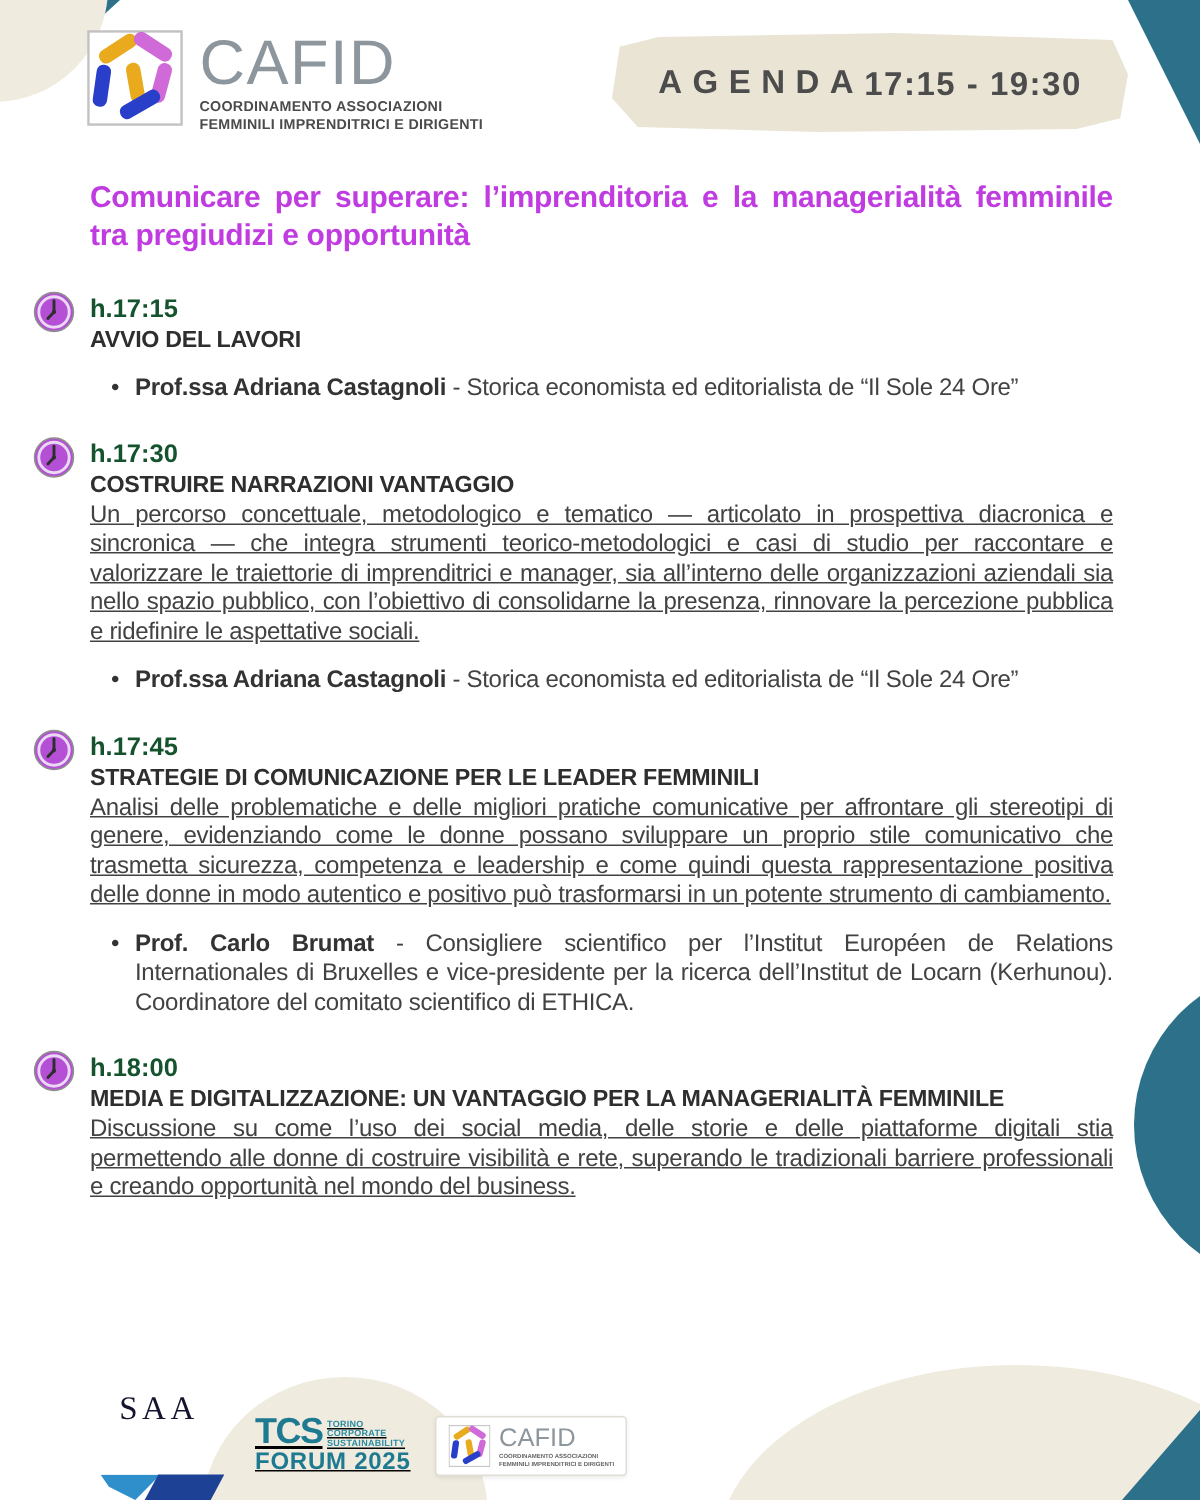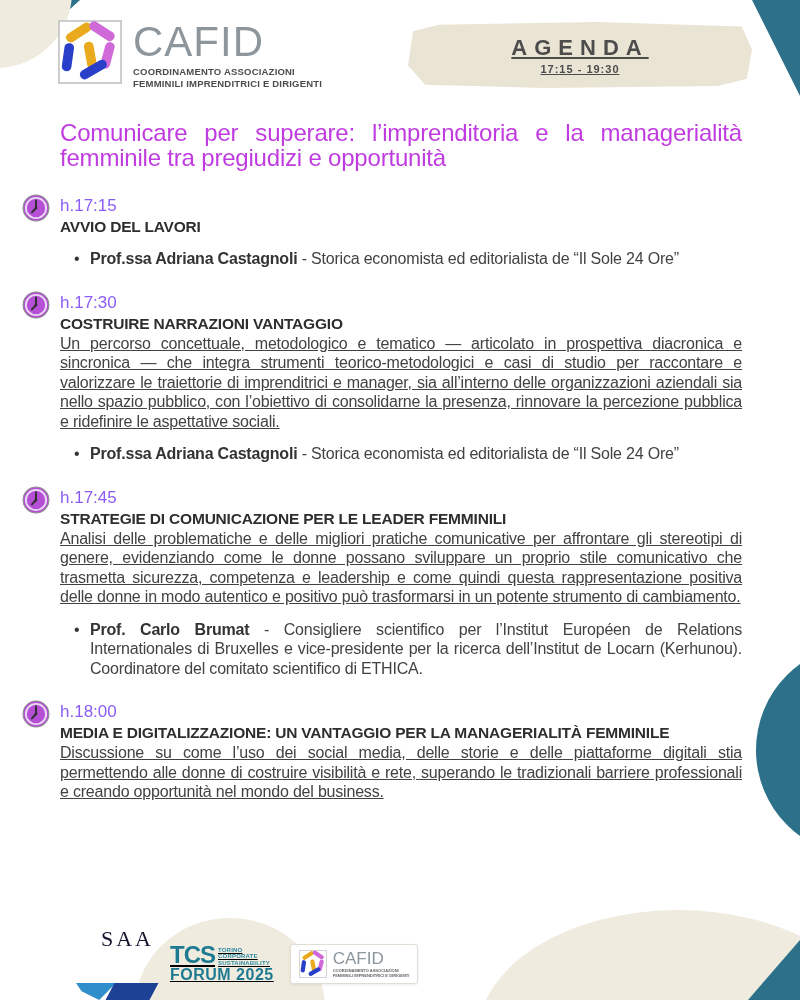--- a/index.html
+++ b/index.html
@@ -25,42 +25,42 @@
             clip-path:polygon(100% 0,100% 100%,0 100%);z-index:2;}
 
   
   .brand{position:absolute;left:58px;top:20px;display:flex;gap:11px;align-items:flex-start;z-index:3;}
   .brand-mark{width:64px;height:64px;flex:0 0 auto;}
   .brand-name{font-size:42px;color:#8d969c;letter-spacing:1px;line-height:44px;font-weight:400;}
   .brand-subs{margin-top:2px;font-size:9.5px;color:#4b4b4b;font-weight:700;letter-spacing:.2px;line-height:11.5px;}
 
   .badge{position:absolute;left:408px;top:22px;width:344px;height:66px;background:#eae4d5;z-index:2;
          clip-path:polygon(1.5% 14%,9% 4%,55% 0%,97% 7%,100% 42%,98.5% 86%,90% 97%,40% 100%,5% 95%,0% 66%);
-         display:flex;flex-direction:column;align-items:center;justify-content:center;color:#4c4c4c;text-decoration:underline;}
+         display:flex;flex-direction:row;align-items:center;justify-content:center;color:#4c4c4c;}
   .badge-title{font-size:22px;font-weight:700;letter-spacing:7px;}
-  .badge-time{font-size:11px;font-weight:700;letter-spacing:1px;margin-top:2px;}
+  .badge-time{font-size:22px;font-weight:700;letter-spacing:1px;margin-top:2px;}
 
   
   .content{position:absolute;left:60px;top:120px;width:682px;z-index:3;}
-  .title{color:#c03ce0;font-size:24px;font-weight:400;text-align:justify;line-height:25px;
+  .title{color:#c03ce0;font-size:20px;font-weight:700;text-align:justify;line-height:25px;
          letter-spacing:-.2px;margin:0 0 26px 0;}
   .session{position:relative;margin-bottom:24px;}
   .clock{position:absolute;left:-38px;top:-2px;width:28px;height:28px;}
-  .time{color:#8b5cf6;font-size:17px;font-weight:400;margin:0;line-height:20px;}
+  .time{color:#14532d;font-size:17px;font-weight:700;margin:0;line-height:20px;}
   .stitle{color:#2e2e2e;font-size:15.5px;font-weight:700;margin:1px 0 0 0;line-height:19px;letter-spacing:-.2px;}
   .desc{color:#424242;font-size:16px;line-height:19.5px;text-align:justify;margin:1px 0 0 0;letter-spacing:-.2px;text-decoration:underline;}
   .speakers{list-style:none;margin:13px 0 0 14px;padding:0;}
   .speakers li{position:relative;padding-left:16px;color:#424242;font-size:16px;line-height:19.5px;
                text-align:justify;letter-spacing:-.2px;}
   .speakers li::before{content:"•";position:absolute;left:0;top:0;color:#333;}
   .sp-name{font-weight:700;color:#333;}
 
   
   .footer{position:absolute;left:58px;top:928px;display:flex;align-items:center;gap:16px;z-index:5;}
-  .saa{display:flex;flex-direction:column;align-items:flex-end;width:96px;gap:32px;}
+  .saa{display:flex;flex-direction:column;align-items:center;width:96px;gap:32px;}
   .saa-text{font-family:"Liberation Serif",serif;font-size:22px;letter-spacing:3px;color:#14142e;line-height:22px;}
   .saa-shapes{display:flex;margin-top:1px;}
   .saa-shape-light{width:40px;height:17px;background:#2f8fca;clip-path:polygon(0 0,100% 0,58% 100%,14% 48%);}
   .saa-shape-dark{width:44px;height:17px;background:#1d4194;transform:skewX(-28deg);margin-left:-6px;}
 
   .tcs{display:flex;flex-direction:column;text-decoration:underline;}
   .tcs-top{display:flex;gap:3px;align-items:flex-start;}
   .tcs-acr{font-size:24px;font-weight:800;color:#1e7a91;line-height:22px;letter-spacing:-1px;}
   .tcs-lines{display:flex;flex-direction:column;font-size:6px;font-weight:700;color:#2d8ba2;
              line-height:6.5px;letter-spacing:.2px;padding-top:3px;}

